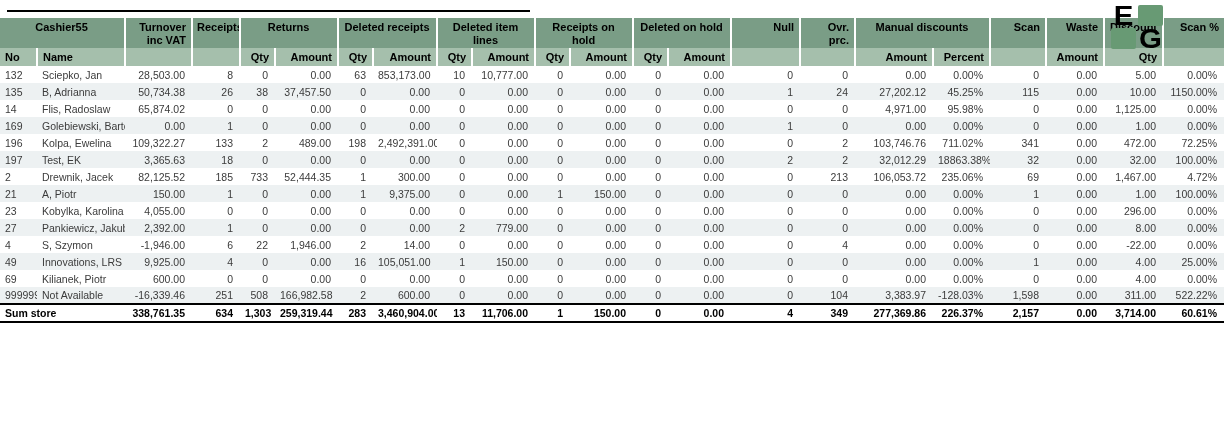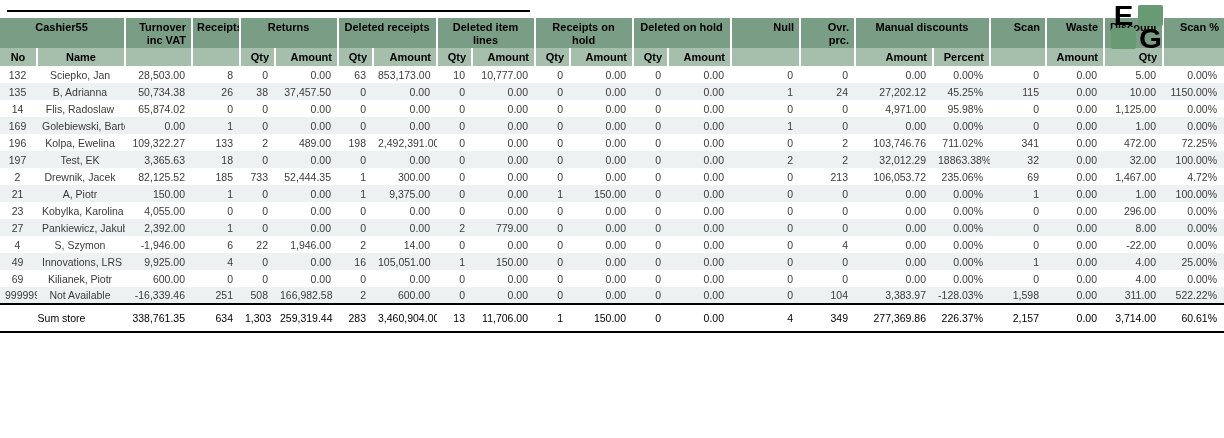--- a/index.html
+++ b/index.html
@@ -24,23 +24,23 @@
                 margin-top: 6px; font-size: 10.5px; }
   th, td { overflow: hidden; white-space: nowrap; }
   th.gh { background: var(--header-dark, #7a9d86); height: 30px; vertical-align: top;
           font-size: 11px; font-weight: bold; padding: 3px 5px 0 4px; border-right: 2px solid #fff;
           white-space: normal; line-height: 13px; }
   th.sh { background: var(--header-light, #a5bfac); height: 18px; font-size: 11px;
           font-weight: bold; padding: 1px 5px; border-right: 2px solid #fff; }
   th.gh:last-child, th.sh:last-child { border-right: none; }
   tbody td { height: 17px; padding: 1px 7px 1px 5px; color: #3b3b3b; }
   tbody tr.stripe td { background: var(--stripe, #edf1f2); }
-  tr.sum td { font-weight: normal; color: #000; border-top: 2px solid #000;
-              border-bottom: 2px solid #000; height: 28px; }
-  .al-l { text-align: center; } .al-r { text-align: right; } .al-c { text-align: center; }
+  tr.sum td { font-weight: bold; color: #000; border-top: 2px solid #000;
+              border-bottom: 2px solid #000; height: 18px; }
+  .al-l { text-align: left; } .al-r { text-align: right; } .al-c { text-align: center; }
 
   .rpt-footer { position: absolute; left: 0; right: 0; top: 406px; height: 22px; margin-top: 32px; }
   .footer-left { position: absolute; left: 10px; top: 8px; font-size: 8.5px; color: #8f8f8f; }
   .footer-center { position: absolute; left: 0; right: 0; top: 3px; text-align: center; font-size: 11.5px; }
   .footer-right { position: absolute; right: 0; top: 2px; font-size: 12.5px; text-align: right; }
 </style>
 </head>
 <body>
 
 <div class="rpt-header">

